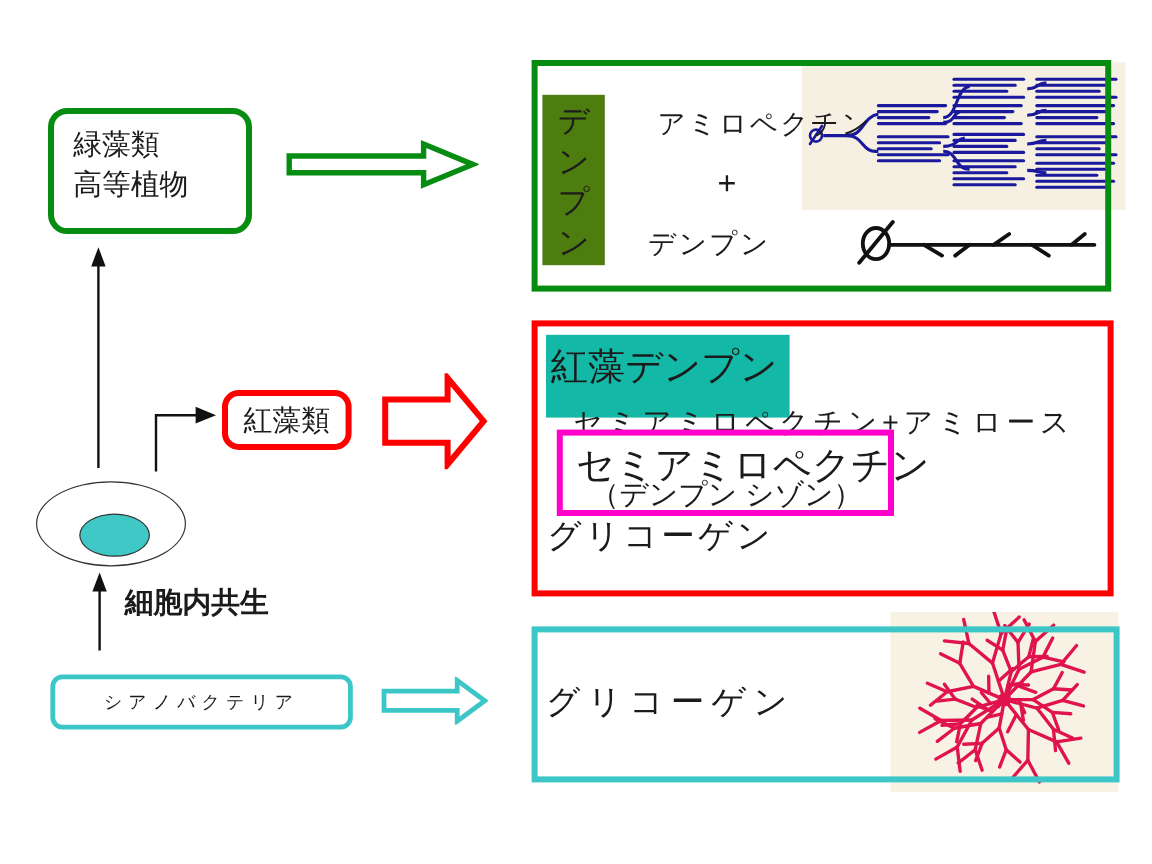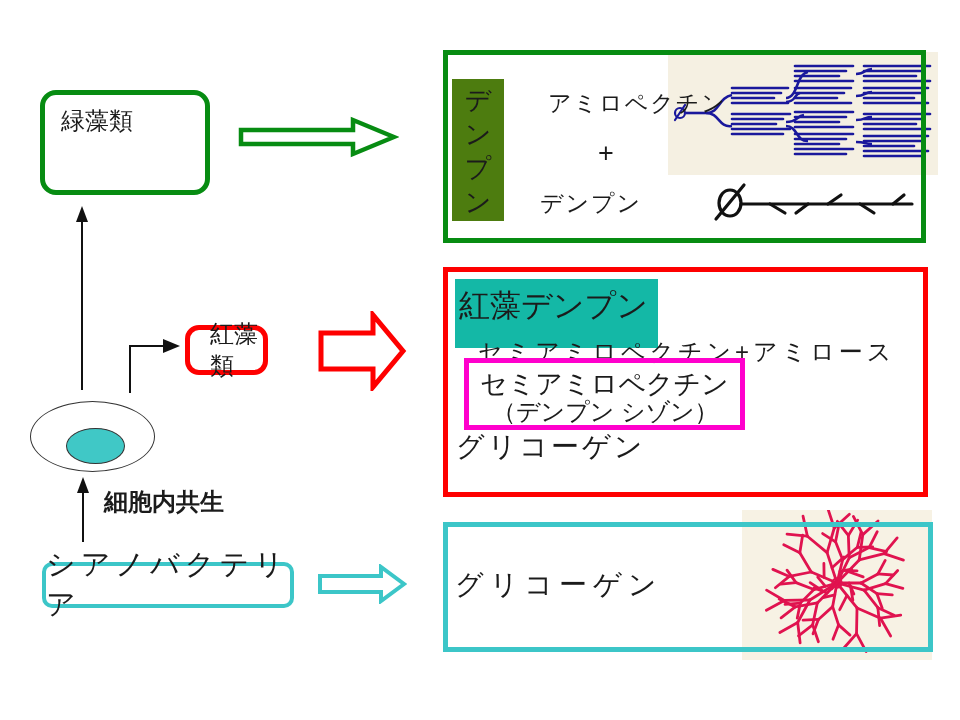--- a/index.html
+++ b/index.html
@@ -6,24 +6,24 @@
   body{
     width:960px;height:720px;position:relative;background:#ffffff;
     font-family:"Liberation Sans","DejaVu Sans",sans-serif;color:#1b1b1b;
     overflow:hidden;
   }
   .abs{position:absolute;}
   
   .org-box{border-radius:16px;background:#fff;box-sizing:border-box;}
   .green-box{left:40px;top:90px;width:170px;height:105px;border:5px solid #078c12;}
   .green-box .txt{padding:9px 0 0 16px;font-size:24px;line-height:34px;}
-  .redalgae-box{left:185px;top:325px;width:83px;height:50px;border:5px solid #fe0000;border-radius:14px;
-    display:flex;align-items:center;justify-content:center;font-size:24px;padding-left:20px;}
+  .redalgae-box{left:185px;top:325px;width:108px;height:50px;border:5px solid #fe0000;border-radius:14px;
+    display:flex;align-items:center;justify-content:center;font-size:24px;}
   .cyano-box{left:42px;top:562px;width:252px;height:46px;border:4px solid #3cc6c8;border-radius:10px;
-    display:flex;align-items:center;justify-content:center;font-size:29px;letter-spacing:5px;}
+    display:flex;align-items:center;justify-content:center;font-size:15px;letter-spacing:5px;}
   
   .cell-outer{left:30px;top:401px;width:123px;height:69px;border:1.5px solid #333;border-radius:50%;background:#fff;}
   .cell-inner{left:66px;top:428px;width:57px;height:34px;border:1.5px solid #333;border-radius:50%;background:#40c8c6;}
   .endo-label{left:104px;top:486px;font-size:24px;font-weight:bold;}
   
   .panel{box-sizing:border-box;background:transparent;}
   .starch-panel{left:443px;top:50px;width:483px;height:193px;border:5px solid #078c12;}
   .red-panel{left:443px;top:267px;width:485px;height:230px;border:5px solid #fe0000;}
   .cyan-panel{left:443px;top:522px;width:490px;height:130px;border:5px solid #3cc6c8;}
   
@@ -31,33 +31,34 @@
   .v-title .stack{width:30px;margin:0 auto;word-break:break-all;font-size:26px;line-height:34px;padding-top:4px;}
   .amylopectin-label{left:512px;top:88px;font-size:23px;letter-spacing:2px;margin-left:36px;}
   .plus-label{left:598px;top:138px;font-size:27px;}
   .amylose-label{left:540px;top:188px;font-size:23px;letter-spacing:2px;}
   .amylopectin-img{left:668px;top:52px;width:270px;height:123px;background:#f5f0e2;}
   .glycogen-img{left:742px;top:510px;width:190px;height:150px;background:#f7f2e4;}
   
   .rp-title{left:455px;top:279px;background:#14b8a6;padding:6px 10px 21px 4px;font-size:31px;}
   .rp-row1{left:478px;top:336px;font-size:24px;letter-spacing:4px;}
   .magenta-box{left:464px;top:358px;width:281px;height:72px;border:5px solid #ff00cc;box-sizing:border-box;}
-  .mb-row1{left:480px;top:366px;font-size:27px;}
+  .mb-row1{left:480px;top:366px;font-size:32px;}
   .mb-row2{left:492px;top:396px;font-size:24px;}
   .rp-row2{left:456px;top:428px;font-size:28px;letter-spacing:3px;}
   
   .cp-label{left:455px;top:566px;font-size:28px;letter-spacing:6px;}
   svg{display:block;}
 </style>
 </head>
 <body>
 
 <div class="abs org-box green-box">
   <div class="txt">
     <div>緑藻類</div>
+    <div>高等植物</div>
   </div>
 </div>
 
 <svg class="abs" style="left:69px;top:200px;" width="26" height="195" viewBox="0 0 26 195">
   <line x1="13" y1="190" x2="13" y2="20" stroke="#111" stroke-width="2"></line>
   <polygon points="13,6 7,22 19,22" fill="#111"></polygon>
 </svg>
 
 <svg class="abs" style="left:118px;top:333px;" width="68" height="62" viewBox="0 0 68 62">
   <path d="M12,60 L12,13 L46,13" fill="none" stroke="#111" stroke-width="2"></path>

